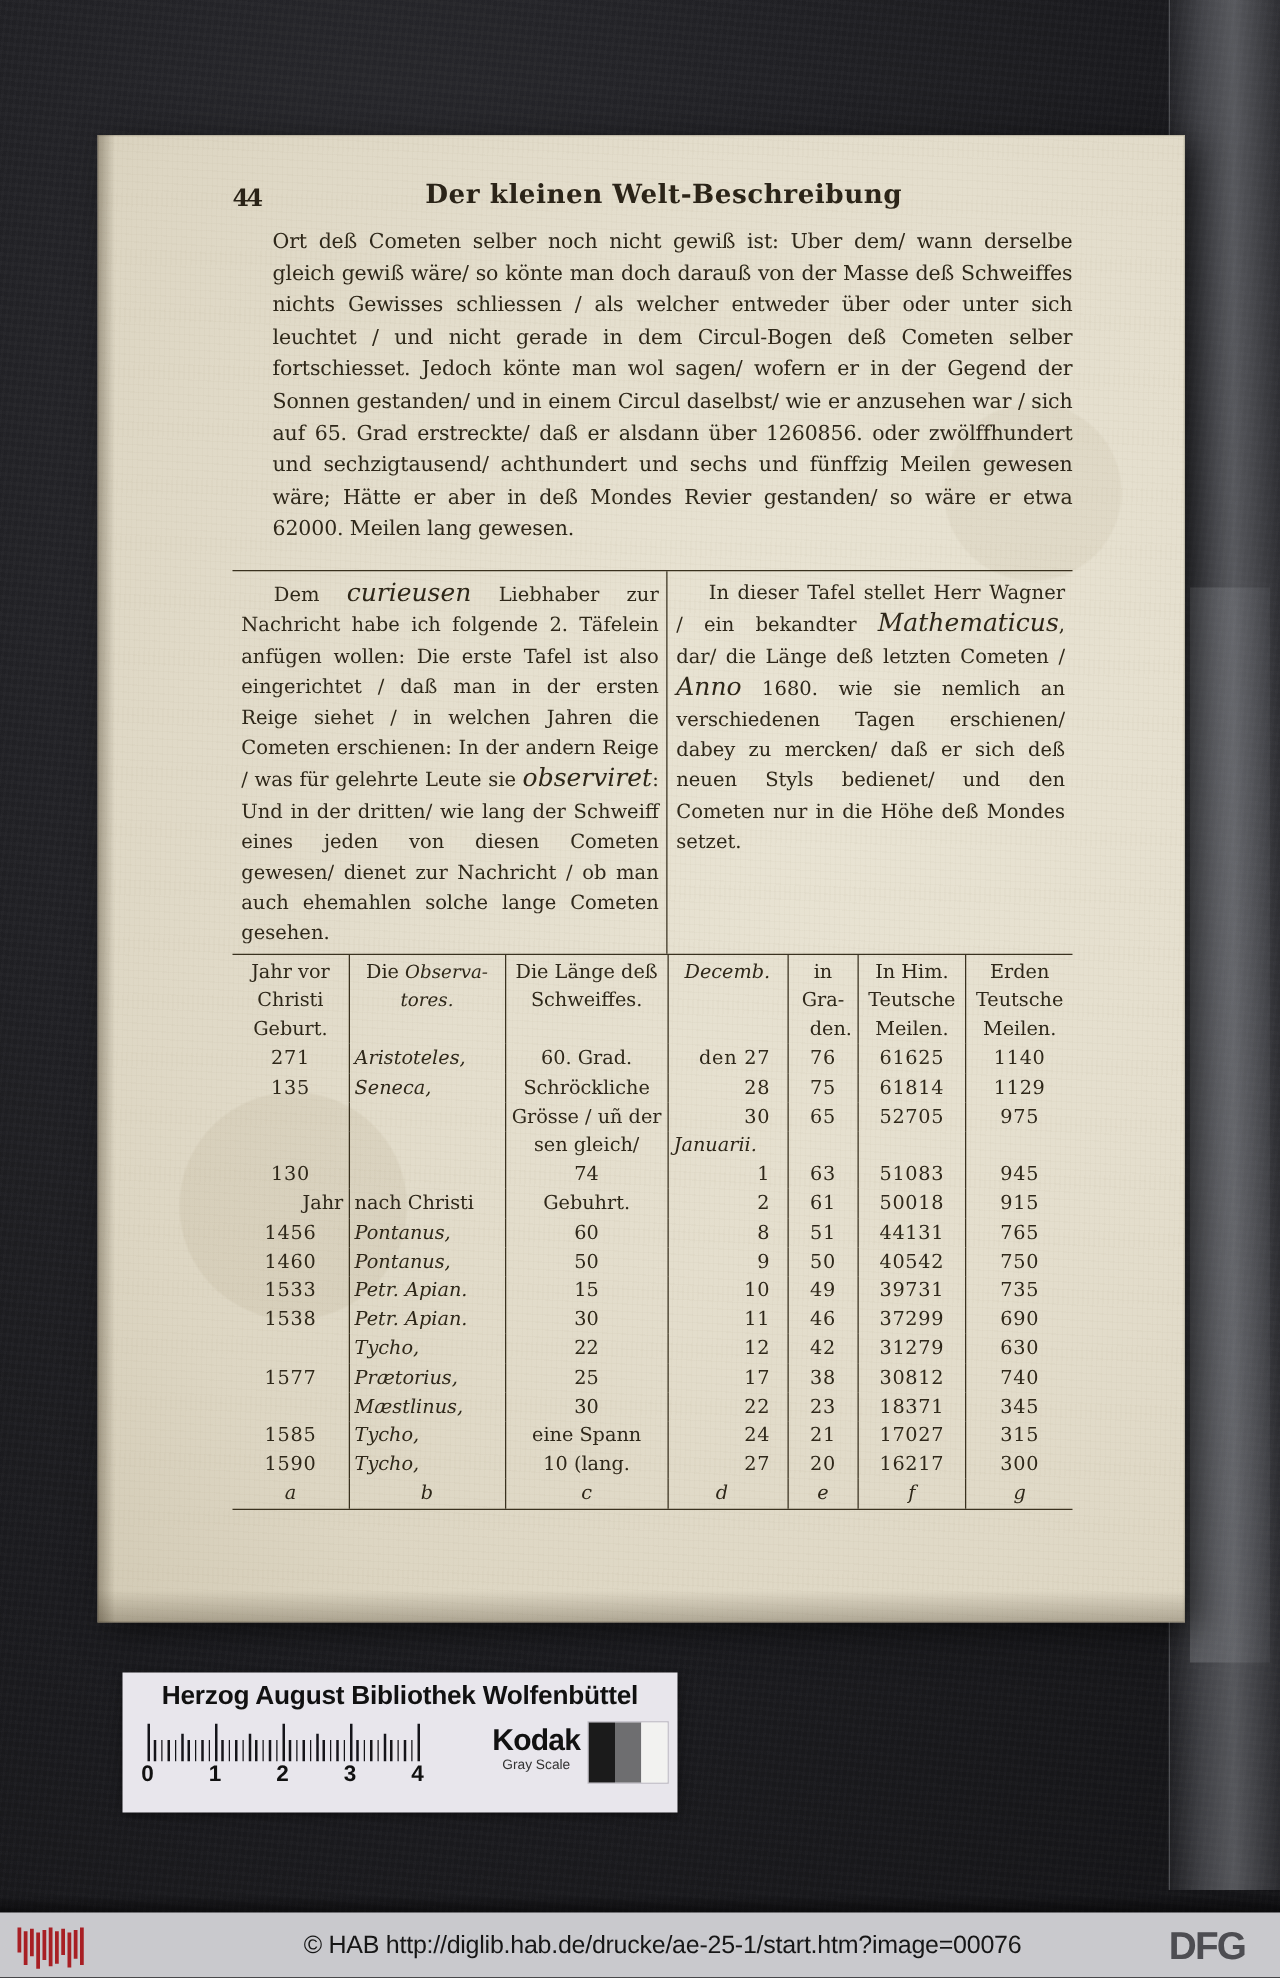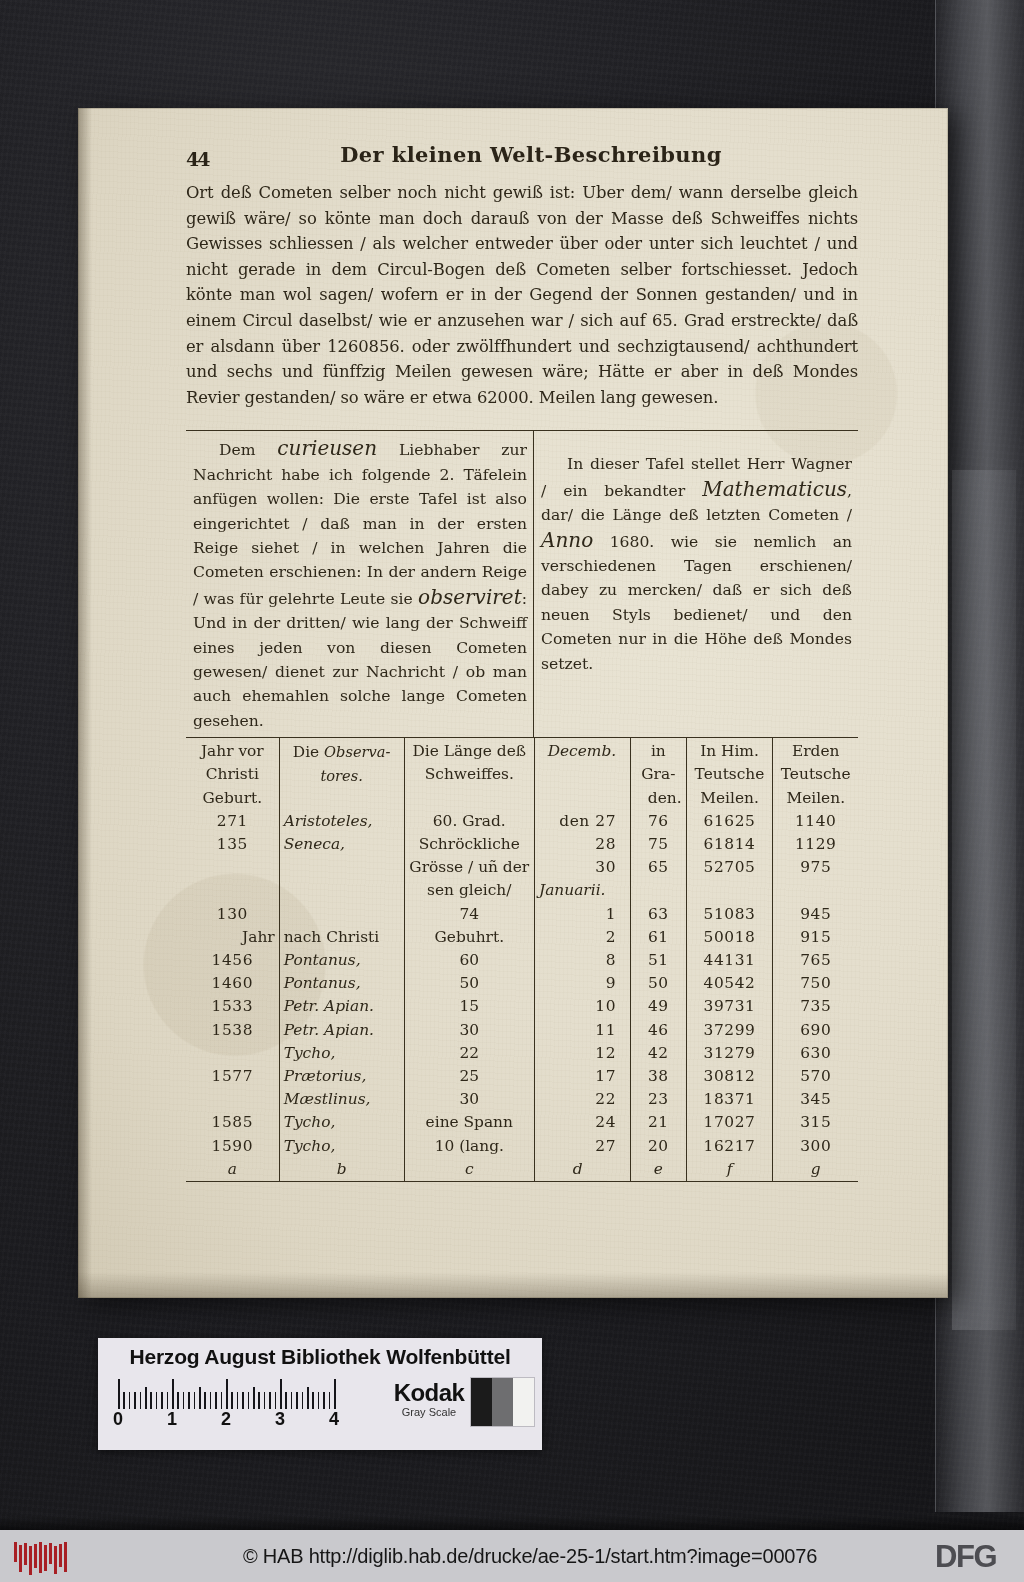--- a/index.html
+++ b/index.html
@@ -90,39 +90,40 @@
   }
 
   #body-text {
     margin-top: 4px;
     font-family: "DejaVu Serif", serif;
     font-size: 16.4px;
     line-height: 25.6px;
     color: #2e2719;
     text-align: justify;
     letter-spacing: -.1px;
+    margin-left: 32px;
   }
   #body-text p { margin: 0; }
 
   
   #preface {
     margin-top: 20px;
     display: flex;
     border-top: 1.6px solid #39311f;
     position: relative;
   }
   #preface-left, #preface-right {
     font-family: "DejaVu Serif", serif;
     font-size: 15.6px; line-height: 24.4px;
     color: #2e2719; text-align: justify;
     padding: 5px 6px 4px 7px;
     box-sizing: border-box;
   }
   #preface-left { width: 348px; border-right: 1.4px solid #39311f; }
-  #preface-right { width: 324px; margin-top: 16px; }
+  #preface-right { width: 324px; }
   #preface-left p, #preface-right p { margin: 0; }
   .indent { display: inline-block; width: 26px; }
   .ital {
     font-style: italic;
     font-family: "DejaVu Serif", serif;
     font-size: 20px;
   }
 
   
   #tables-wrap {
@@ -476,21 +477,21 @@
             <tr>
               <td class="c-date num">12</td>
               <td class="c-deg num">42</td>
               <td class="c-him num">31279</td>
               <td class="c-erd num">630</td>
             </tr>
             <tr>
               <td class="c-date num">17</td>
               <td class="c-deg num">38</td>
               <td class="c-him num">30812</td>
-              <td class="c-erd num">570</td>
+              <td class="c-erd num">740</td>
             </tr>
             <tr>
               <td class="c-date num">22</td>
               <td class="c-deg num">23</td>
               <td class="c-him num">18371</td>
               <td class="c-erd num">345</td>
             </tr>
             <tr>
               <td class="c-date num">24</td>
               <td class="c-deg num">21</td>

